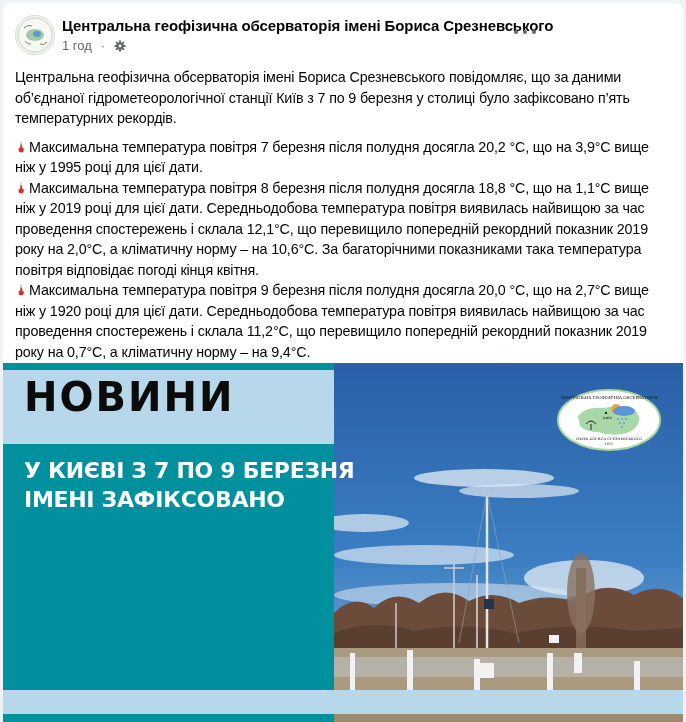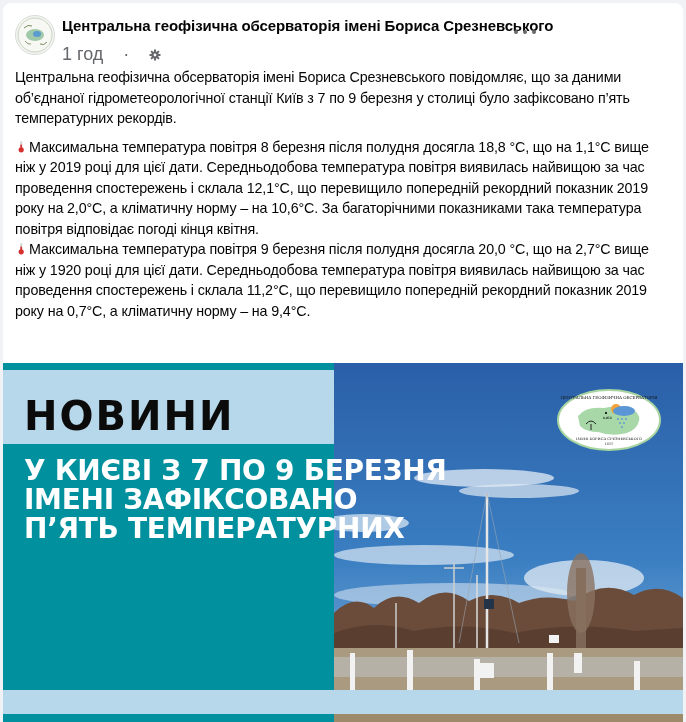--- a/index.html
+++ b/index.html
@@ -16,22 +16,22 @@
   .avatar {
     position:absolute; left:12px; top:12px; width:38px; height:38px;
     border-radius:50%; background:#f4f6f2; border:1px solid #d8dcd6;
     overflow:hidden;
   }
   .page-name {
     position:absolute; left:59px; top:14px; font-size:15px; font-weight:600;
     color:#050505; white-space:nowrap; letter-spacing:-0.1px;
   }
   .meta {
-    position:absolute; left:59px; top:35px; font-size:18px; color:#65676b;
-    display:flex; align-items:center; gap:20px;margin-top:6px;
+    position:absolute; left:59px; top:35px; font-size:13px; color:#65676b;
+    display:flex; align-items:center; gap:9px;
   }
   .more {
     position:absolute; right:20px; top:22px; width:22px; height:14px;
     display:flex; align-items:center; justify-content:space-between;
     cursor:pointer;
   }
   .more span { width:4px; height:4px; border-radius:50%; background:#65676b; display:block; }
   .text {
     position:absolute; left:12px; top:64px; width:656px;
     font-size:14.3px; line-height:20.5px; color:#050505; letter-spacing:-0.15px;
@@ -42,26 +42,26 @@
 
   .image {
     position:absolute; left:0; top:360px; width:680px; height:359px; overflow:hidden;
   }
   .left-panel { position:absolute; left:0; top:0; width:331px; height:359px; background:#00909e; }
   .top-teal { position:absolute; left:0; top:0; width:331px; height:7px; background:#00909e; }
   .news-band {
     position:absolute; left:0; top:7px; width:331px; height:74px; background:#b7d7ea;
   }
   .news-title {
-    position:absolute; left:21px; top:23px; font-size:40px; font-weight:bold;
+    position:absolute; left:21px; top:4px; font-size:40px; font-weight:bold;
     color:#0b0b0b; letter-spacing:2px; font-family:"DejaVu Sans", sans-serif;
   }
   .headline {
     position:absolute; left:21px; top:93px; width:305px;
-    color:#ffffff; font-weight:bold; font-size:28px; line-height:29px;
+    color:#ffffff; font-weight:bold; font-size:22px; line-height:29px;
     font-family:"DejaVu Sans", sans-serif; letter-spacing:-0.3px;
   }
   .headline div { white-space:nowrap; }
   .photo { position:absolute; left:331px; top:0; width:349px; height:359px; }
   .bottom-strip {
     position:absolute; left:0; top:327px; width:680px; height:24px; background:#b7d7ea;
   }
   .bottom-teal { position:absolute; left:0; top:351px; width:331px; height:8px; background:#00909e; }
   .logo { position:absolute; left:553px; top:25px; }
 </style>
@@ -98,20 +98,27 @@
     </div>
     <div class="more">
       <span></span>
       <span></span>
       <span></span>
     </div>
   </div>
 
   <div class="text">
     <p class="intro">Центральна геофізична обсерваторія імені Бориса Срезневського повідомляє, що за даними об’єднаної гідрометеорологічної станції Київ з 7 по 9  березня у столиці було зафіксовано п’ять температурних рекордів.</p>
+    <p>
+      <svg class="thermo" viewBox="0 0 12 14">
+        <rect x="5" y="1" width="2.4" height="8" rx="1.2" fill="#d7d7d7"></rect>
+        <rect x="5.3" y="5" width="1.8" height="5" fill="#d62f2f"></rect>
+        <circle cx="6.2" cy="10.6" r="2.8" fill="#d62f2f"></circle>
+      </svg><span>Максимальна температура повітря 7 березня після полудня досягла 20,2 °C, що на 3,9°C вище ніж у 1995 році для цієї дати.</span>
+    </p>
     <p>
       <svg class="thermo" viewBox="0 0 12 14">
         <rect x="5" y="1" width="2.4" height="8" rx="1.2" fill="#d7d7d7"></rect>
         <rect x="5.3" y="5" width="1.8" height="5" fill="#d62f2f"></rect>
         <circle cx="6.2" cy="10.6" r="2.8" fill="#d62f2f"></circle>
       </svg><span>Максимальна температура повітря 8 березня після полудня досягла 18,8 °C, що на 1,1°C вище ніж у 2019 році для цієї дати. Середньодобова температура повітря виявилась найвищою за час проведення спостережень і склала 12,1°C, що перевищило попередній рекордний показник 2019 року на 2,0°C, а кліматичну норму – на 10,6°C. За багаторічними показниками така температура повітря відповідає погоді кінця квітня.</span>
     </p>
     <p>
       <svg class="thermo" viewBox="0 0 12 14">
         <rect x="5" y="1" width="2.4" height="8" rx="1.2" fill="#d7d7d7"></rect>
@@ -171,21 +178,20 @@
     </div>
 
     <div class="left-panel">
       <div class="top-teal"></div>
       <div class="news-band">
         <div class="news-title">НОВИНИ</div>
       </div>
       <div class="headline">
         <div>У КИЄВІ З 7 ПО 9 БЕРЕЗНЯ</div>
         <div>ІМЕНІ ЗАФІКСОВАНО</div>
-        <div>П’ЯТЬ ТЕМПЕРАТУРНИХ</div>
       </div>
     </div>
 
     <div class="bottom-strip"></div>
     <div class="bottom-teal"></div>
 
     <svg class="logo" width="106" height="64" viewBox="0 0 106 64">
       <ellipse cx="53" cy="32" rx="51" ry="30" fill="#ffffff" stroke="#a8d4a0" stroke-width="2"></ellipse>
       <path d="M22 28 Q30 18 48 20 Q62 16 78 22 Q86 28 82 36 Q78 44 66 46 Q54 48 42 44 Q30 44 24 38 Z" fill="#a8d8a8"></path>
       <circle cx="60" cy="21" r="5" fill="#f2a23a"></circle>

